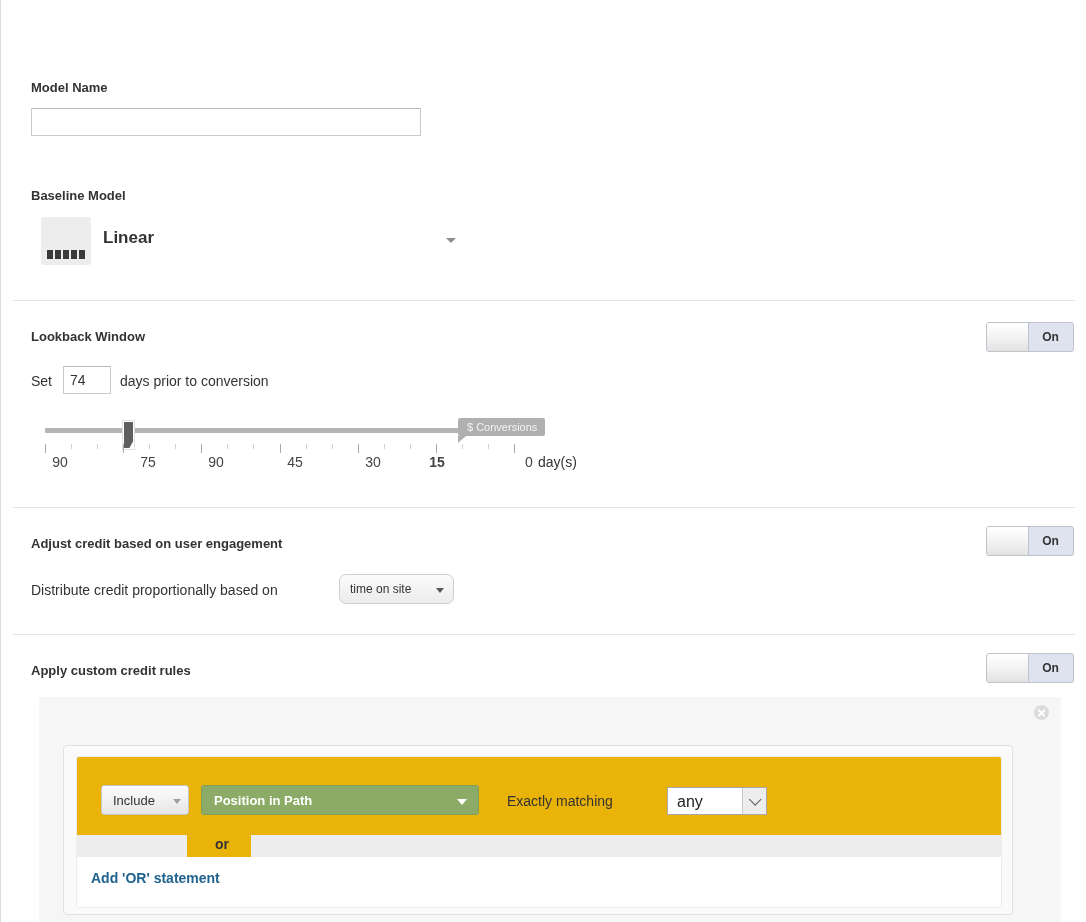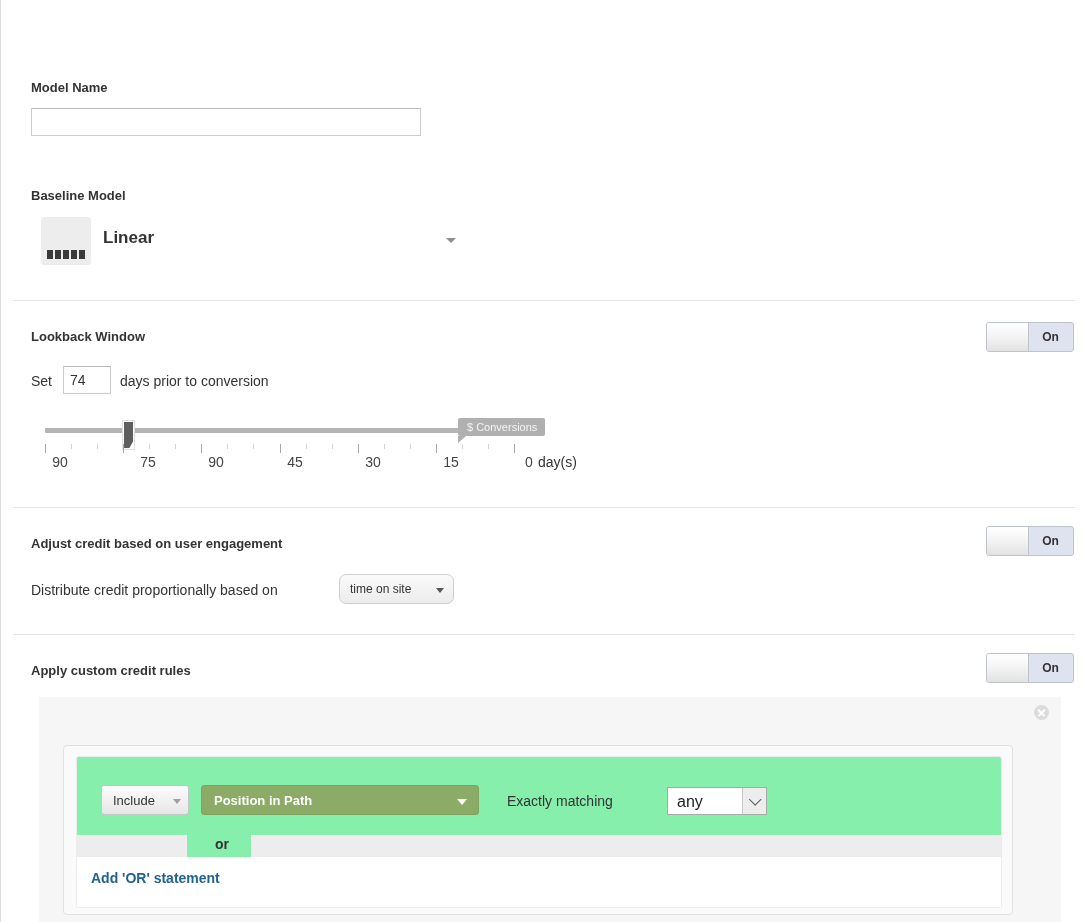--- a/index.html
+++ b/index.html
@@ -325,21 +325,21 @@
     border-radius: 4px;
     background: #fafafa;
     box-sizing: border-box;
   }
   .rules-inner {
     position: absolute;
     left: 12px;
     top: 10px;
     width: 926px;
     height: 152px;
-    background: #86efac;
+    background: #eab308;
     border: 1px solid #ececec;
     border-radius: 3px;
     box-sizing: border-box;
   }
 
   .btn-gray {
     position: absolute;
     box-sizing: border-box;
     height: 30px;
     background: linear-gradient(to bottom, #fcfcfc 0%, #f1f1f1 52%, #e6e6e6 100%);
@@ -518,21 +518,21 @@
       <i style="left:443px;"></i>
       <i class="major" style="left:469px;"></i>
     </div>
 
     <div class="tick-labels">
       <span style="left:0px;">90</span>
       <span style="left:88px;">75</span>
       <span style="left:156px;">90</span>
       <span style="left:235px;">45</span>
       <span style="left:313px;">30</span>
-      <span style="left:391px;">15</span>
+      <span style="left:377px;font-weight:bold;">15</span>
       <span style="left:469px;">0</span>
       <span class="days-unit" style="left:478px;">day(s)</span>
     </div>
   </div>
 
   <div class="divider" style="top:507px;"></div>
 
   <div class="section-label" style="left:30px; top:536px;">Adjust credit based on user engagement</div>
 
   <div class="toggle" style="right:12px; top:526px;">

